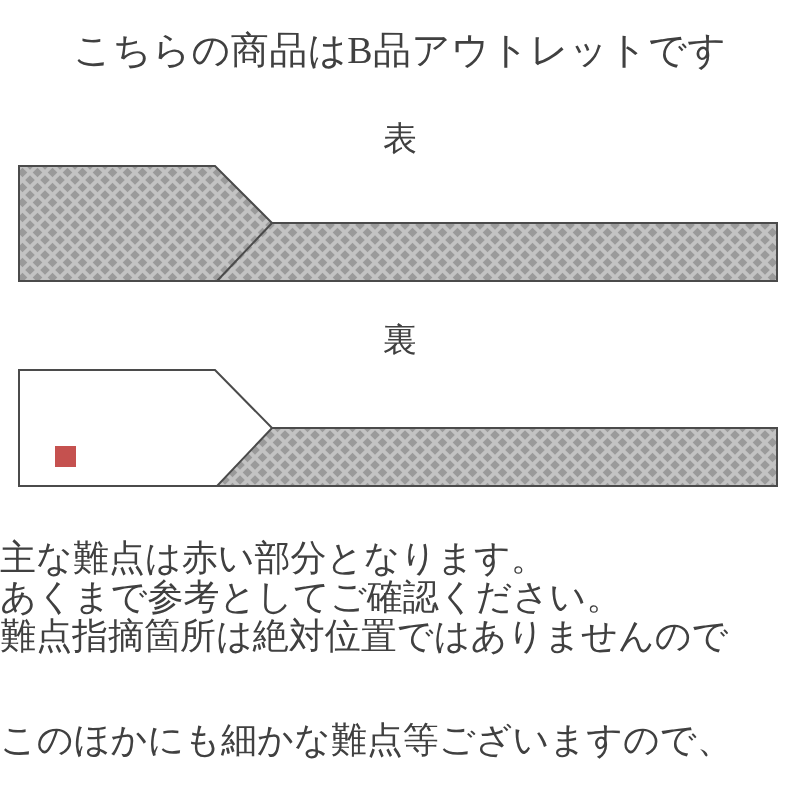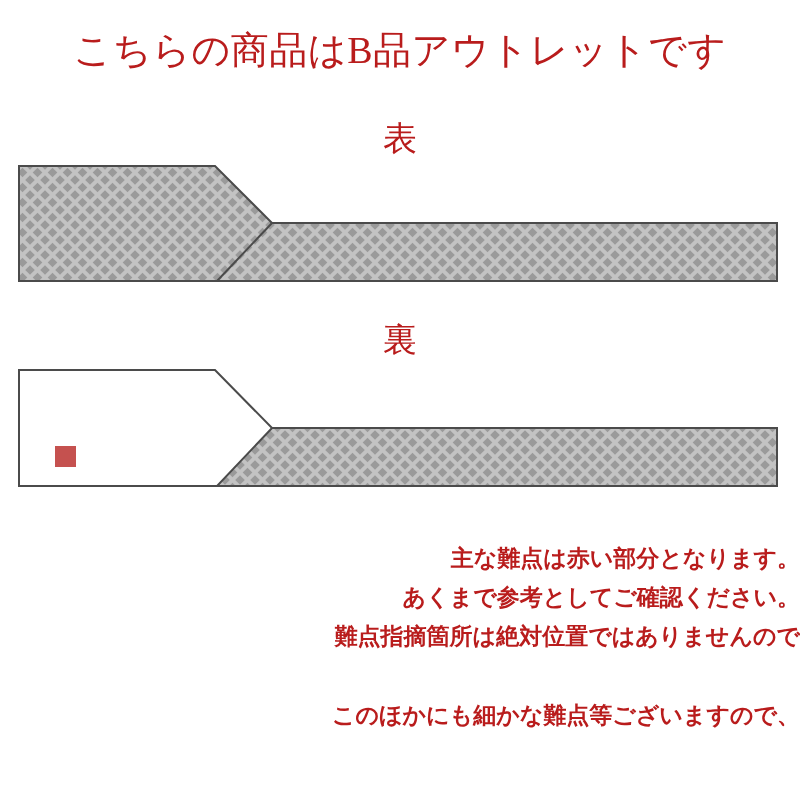--- a/index.html
+++ b/index.html
@@ -3,21 +3,21 @@
 <meta charset="utf-8">
 <style>
   html, body { margin: 0; padding: 0; background: #ffffff; }
   .canvas {
     position: relative;
     width: 800px;
     height: 800px;
     background: #ffffff;
     overflow: hidden;
     font-family: "Liberation Serif", "DejaVu Serif", serif;
-    color: #b91c1c;
+    color: #404040;
   }
   .page-title {
     position: absolute;
     top: 31px; left: 0;
     width: 100%;
     text-align: center;
     font-size: 38px;
     line-height: 38px;
     letter-spacing: 0.5px;
     font-weight: 400;
@@ -35,26 +35,25 @@
   .side-label.back  { top: 323px; }
   .diagram-svg {
     position: absolute;
     top: 0; left: 0;
     width: 800px; height: 800px;
   }
   .note {
     position: absolute;
     left: 0;
     width: 100%;
-    text-align: right;
-    font-size: 23px;
-    font-weight: bold;
+    text-align: left;
+    font-size: 36px;
   }
   .note.primary   { top: 539px; line-height: 39px; }
-  .note.secondary { top: 694px; line-height: 44px; }
+  .note.secondary { top: 718px; line-height: 44px; }
 </style>
 </head>
 <body>
 
 <div class="canvas">
 
   <div class="page-title">こちらの商品はB品アウトレットです</div>
 
   <div class="side-label front">表</div>
 

